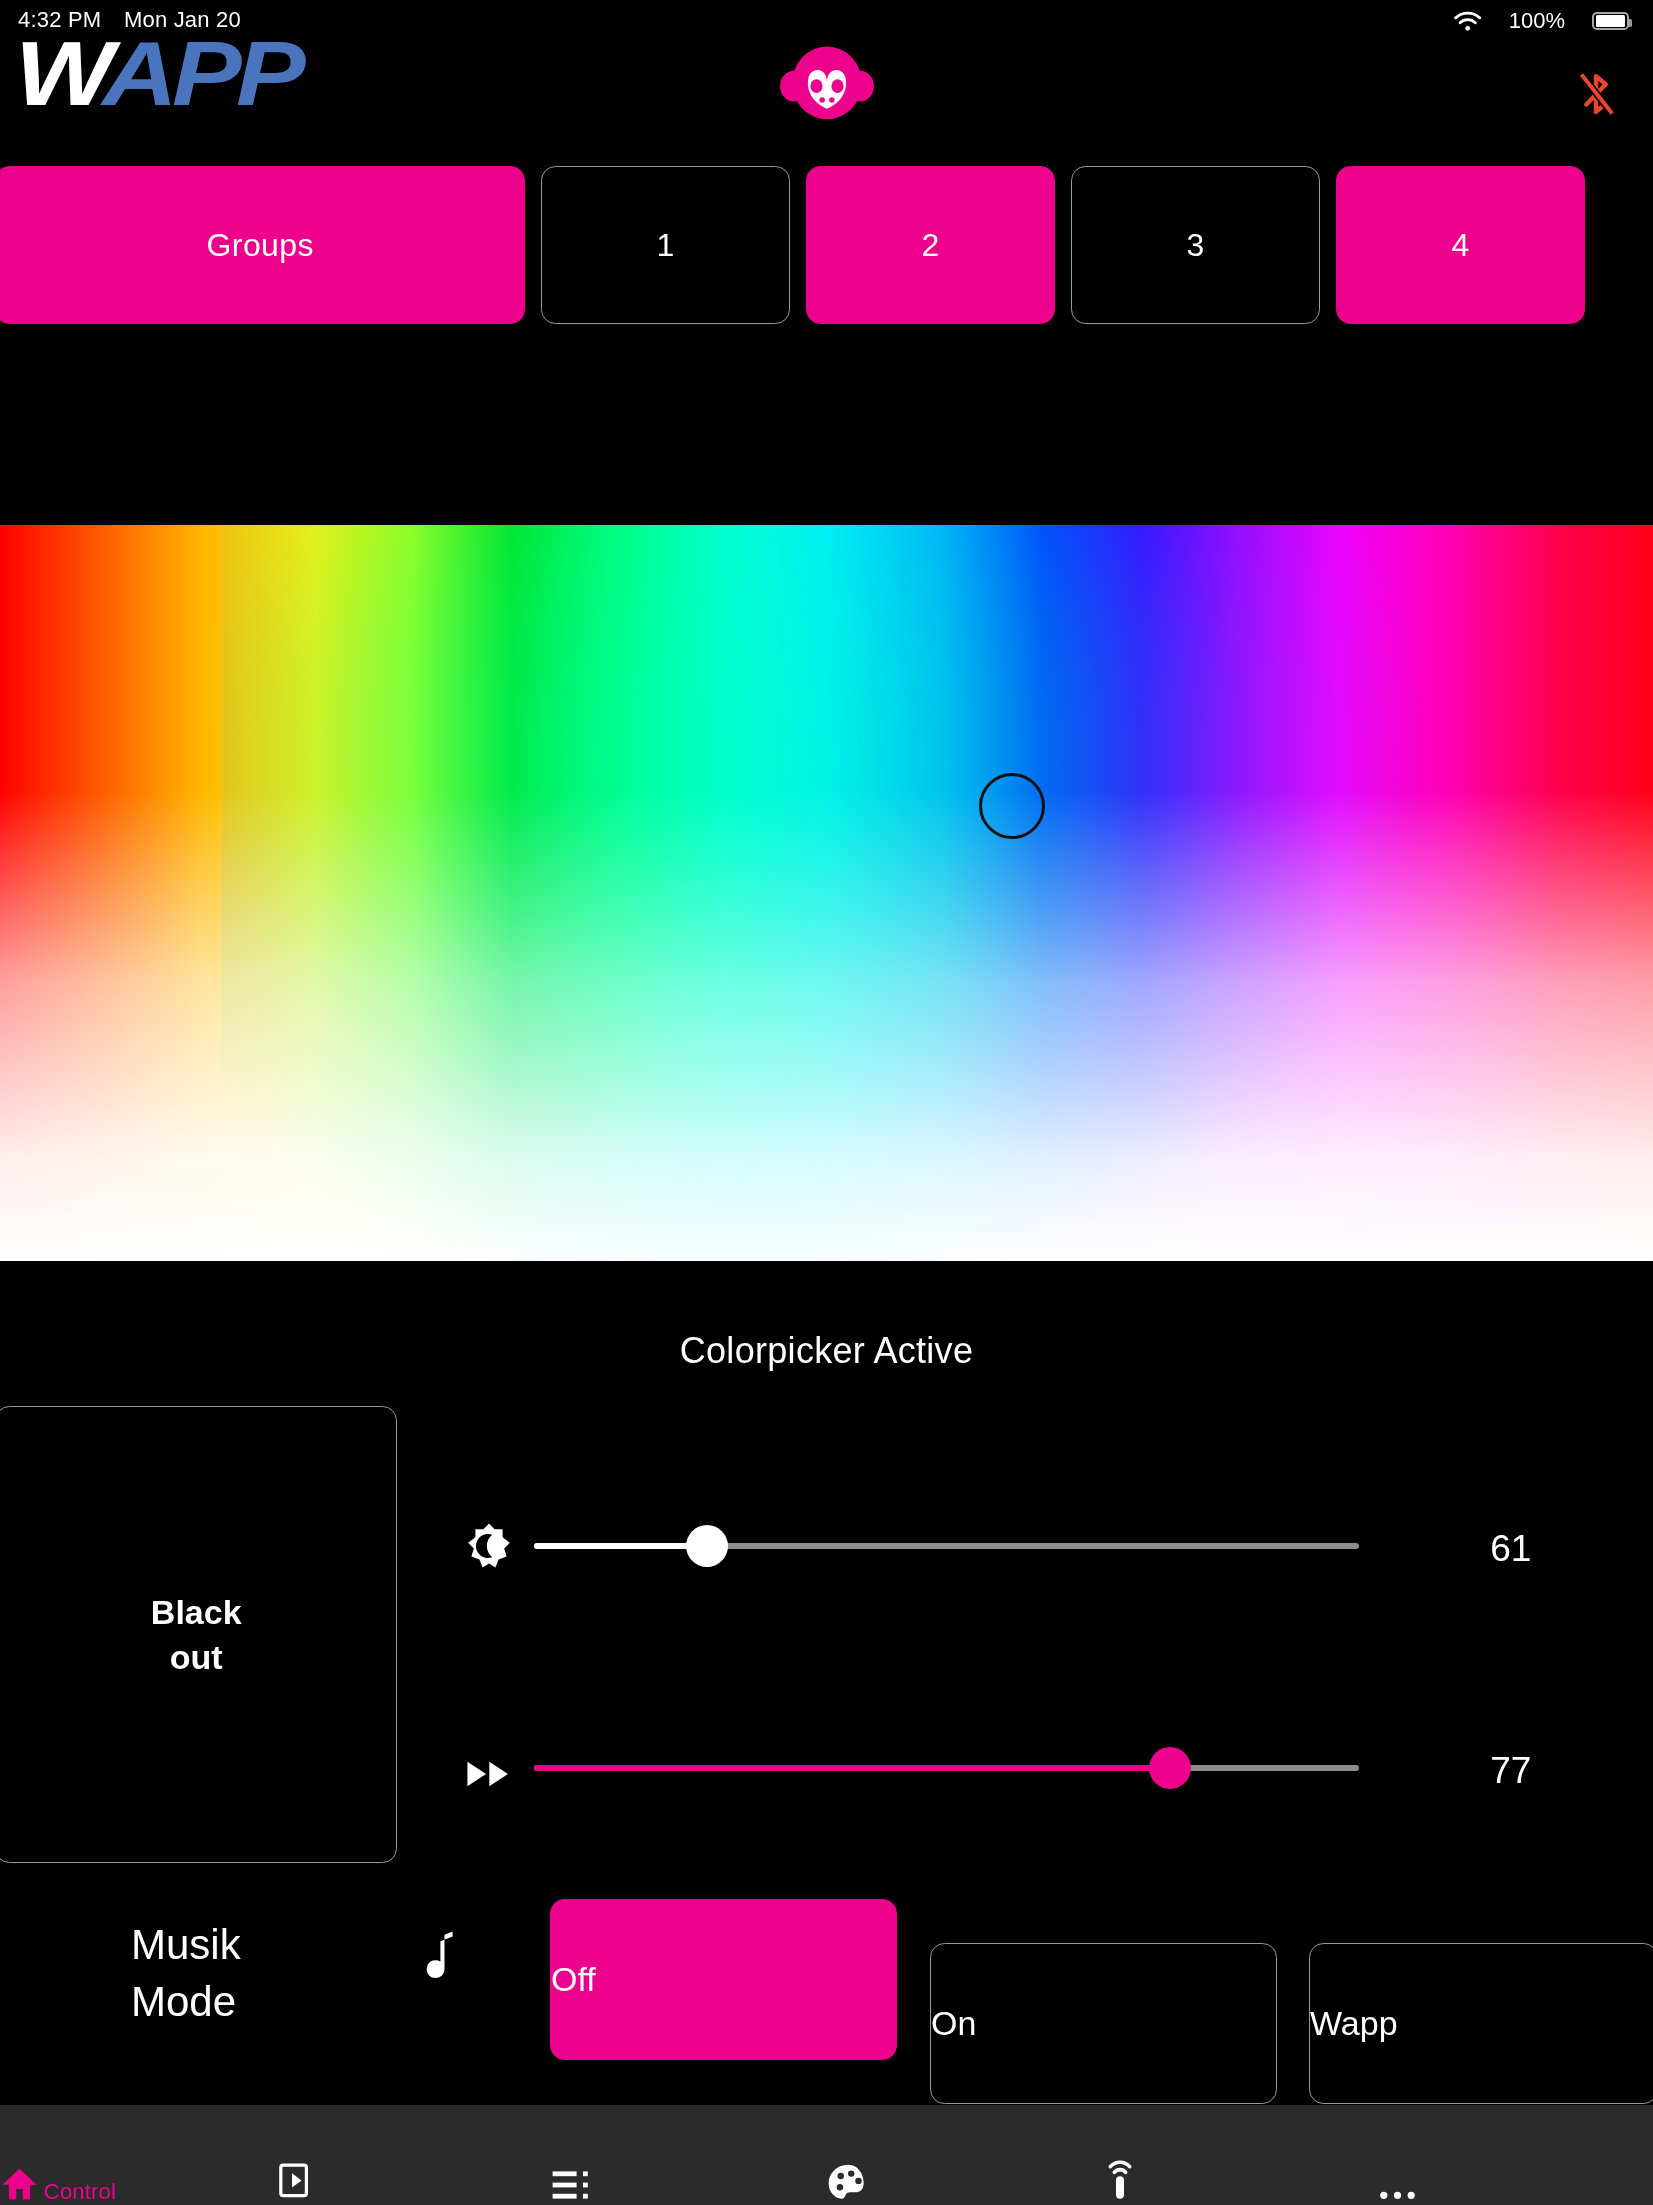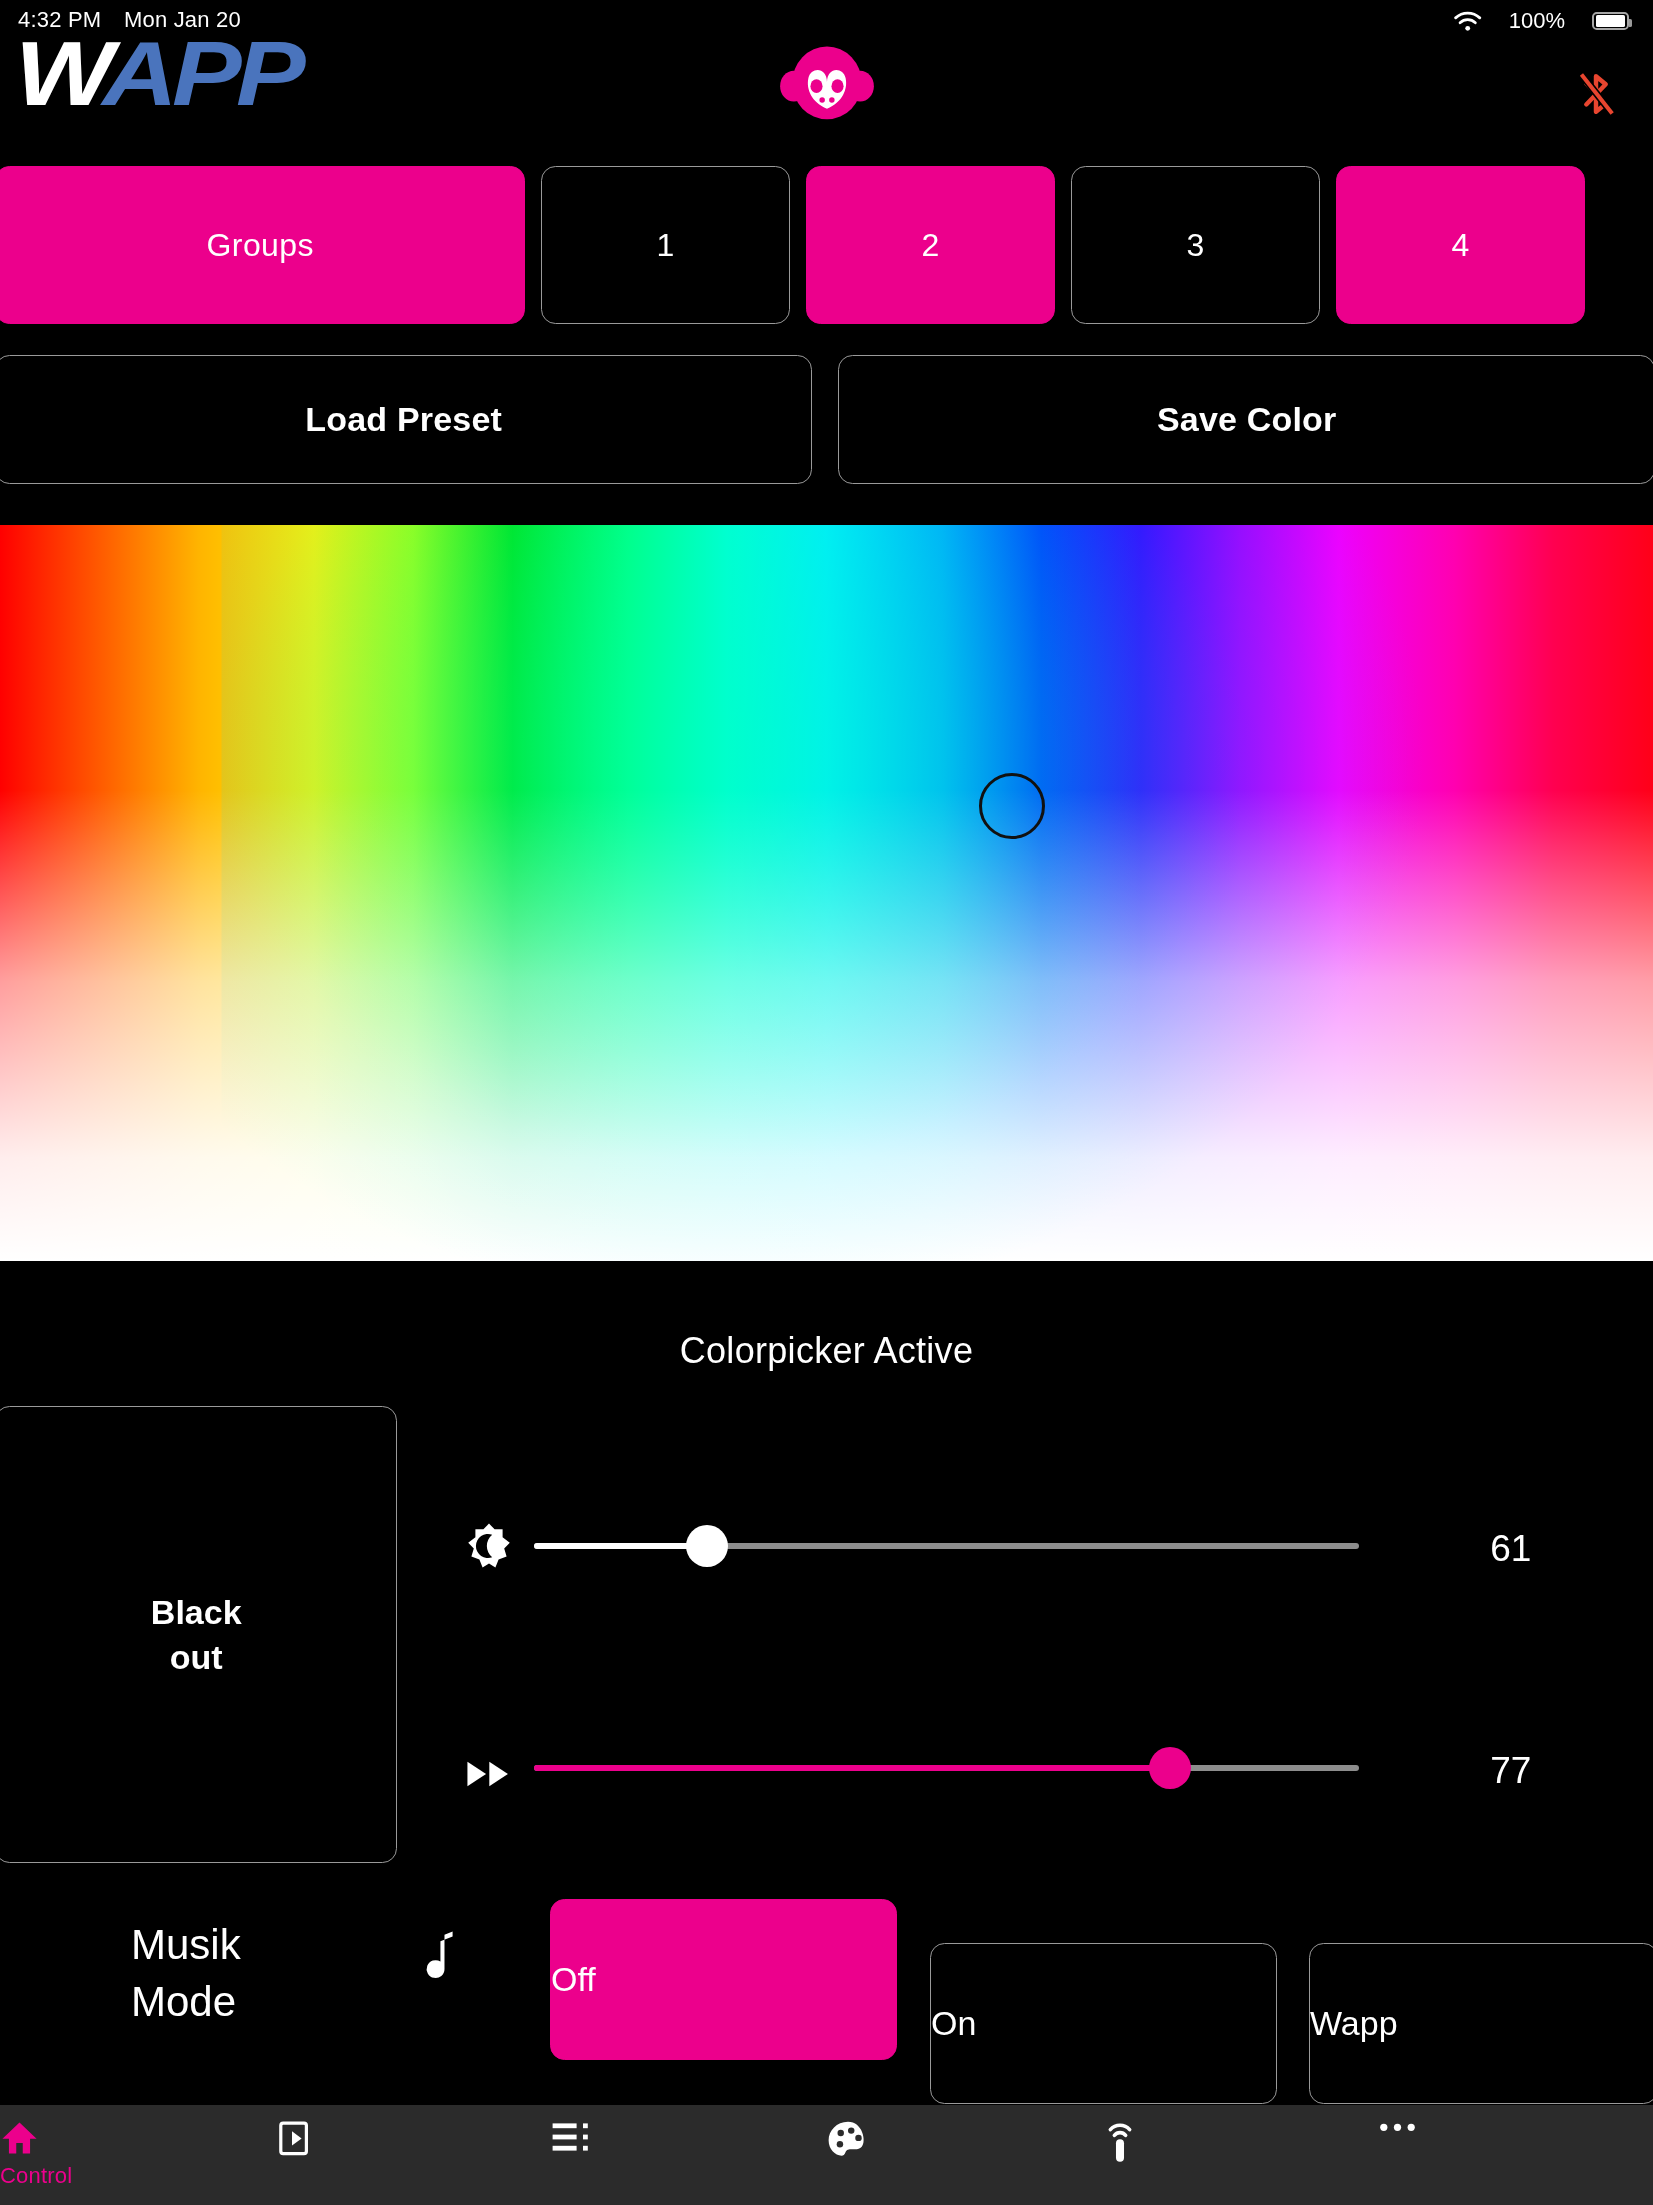--- a/index.html
+++ b/index.html
@@ -109,21 +109,21 @@
          color:#fff; font-size:34px; }
   .mbtn.on{ background:#ec008c; border:1.2px solid #ec008c; }
   .mbtn.off{ background:#000; border:1.2px solid #9a9a9a;margin-top:44px; }
   #m-off{ left:550px; width:347px; }
   #m-on{ left:930px; width:347px; }
   #m-wapp{ left:1309px; width:349px; }
 
   
   .tabbar{ position:absolute; left:0; bottom:0; width:1653px; height:100px; background:#2b2b2b;
            display:flex; align-items:flex-start; }
-  .tab{ flex:1; height:100px; display:flex; flex-direction:column; align-items:flex-start;
+  .tab{ flex:1; height:100px; display:flex; align-items:flex-end;
         justify-content:flex-start; padding-top:14.5px; gap:4.8px; color:#fff; }
   .tab .lbl{ font-size:22px; letter-spacing:0.2px; }
   .tab.active{ color:#ec008c; }
 </style>
 </head>
 <body>
 
 <div id="app">
 
   <div class="statusbar">
@@ -187,28 +187,20 @@
       <span>2</span>
     </div>
     <div class="gbtn sq off">
       <span>3</span>
     </div>
     <div class="gbtn sq on">
       <span>4</span>
     </div>
   </div>
 
-  <div class="preset-row">
-    <div class="pbtn left">
-      <span>Load Preset</span>
-    </div>
-    <div class="pbtn right">
-      <span>Save Color</span>
-    </div>
-  </div>
 
   <div class="picker">
     <div class="hue"></div>
     <div class="whitefade"></div>
     <div class="glow"></div>
     <div class="picker-dot" style="left: 61.2%; top: 38.2%;"></div>
   </div>
 
   <div class="lower">
     <div class="cp-active">Colorpicker Active</div>

